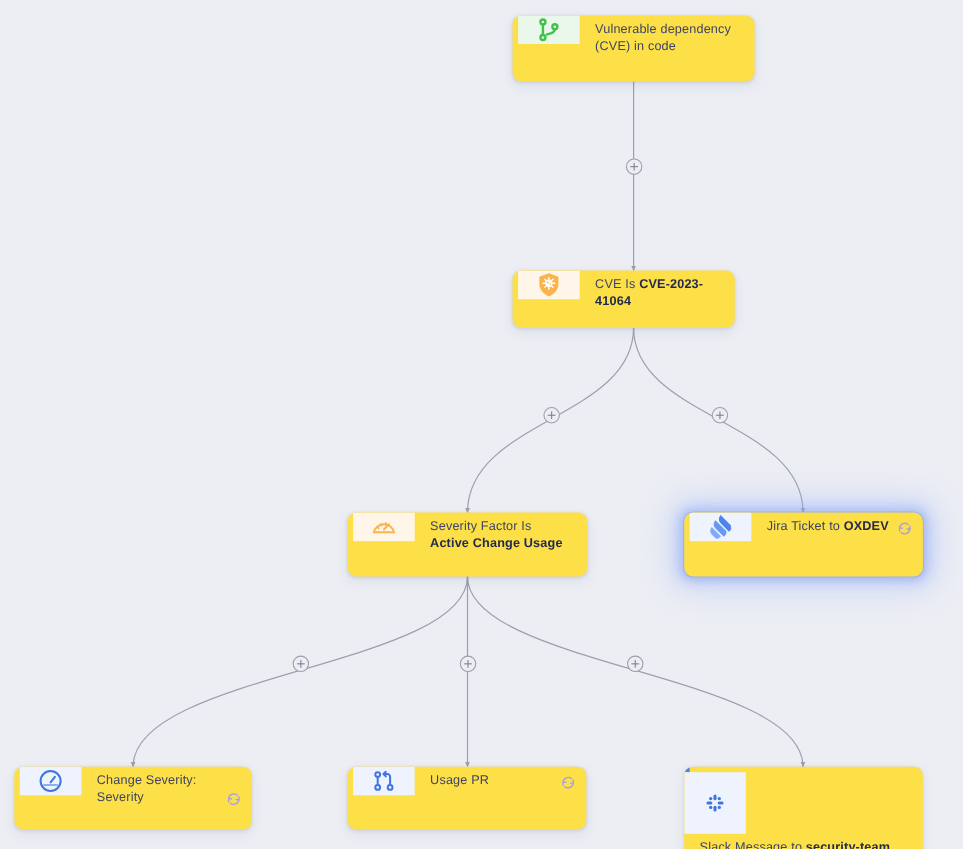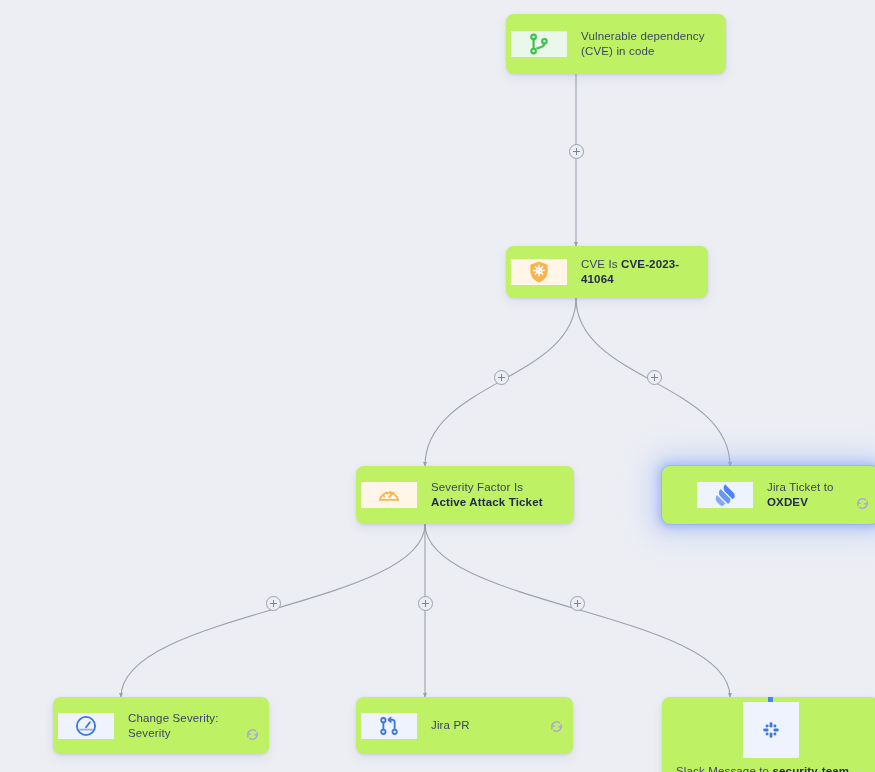--- a/index.html
+++ b/index.html
@@ -21,26 +21,25 @@
     position: absolute;
     left: 0; top: 0;
     width: 875px; height: 772px;
     pointer-events: none;
   }
 
   
   .node {
     position: absolute;
     display: flex;
-    align-items: center;
-    background: #bef264;
+    align-items: flex-start;
+    background: #fde047;
     border-radius: 8px;
     overflow: hidden;
     box-shadow: 0 1px 3px rgba(28,39,76,0.10), 0 4px 12px rgba(28,39,76,0.07);
-    margin-left: 40px;
   }
   .node .accent {
     width: 5px;
     flex: 0 0 5px;
   }
   .node .icon-tile {
     width: 56px;
     flex: 0 0 56px;
     display: flex;
     align-items: center;
@@ -69,21 +68,20 @@
     width: 15px; height: 15px;
   }
 
   
   .node.glow {
     box-shadow:
       0 0 0 1px rgba(117,152,248,0.35),
       0 0 10px 4px rgba(129,159,248,0.45),
       0 0 26px 12px rgba(150,176,250,0.38),
       0 2px 6px rgba(28,39,76,0.10);
-    padding-left: 30px;
   }
 
   
   .plus-btn {
     position: absolute;
     width: 15px; height: 15px;
     margin-left: -7.5px;
     margin-top: -7.5px;
     border: 1px solid #9aa0ad;
     border-radius: 50%;
@@ -162,21 +160,21 @@
           <svg width="26" height="26" viewBox="0 0 24 24">
             <g fill="none" stroke="#fbb44c" stroke-width="1.6" stroke-linecap="round">
               <path d="M3.6 16.5 a8.6 8.6 0 0 1 16.8 0"></path>
               <path d="M3.6 16.5 h16.8"></path>
               <path d="M12 14.2 l4.1 -4.4"></path>
               <path d="M6.8 12.4 l0.9 0.9 M9.4 9.7 l0.6 1.1 M13.6 8.9 l-0.2 1.2"></path>
             </g>
           </svg>
         </div>
         <div class="body">
-          <div class="label">Severity Factor Is <b>Active Attack Ticket</b></div>
+          <div class="label">Severity Factor Is <b>Active Change Usage</b></div>
         </div>
       </div>
       <div class="node glow" style="left: 622px; top: 466px; width: 217px; min-height: 58px;">
         <div class="accent" style="background: rgb(75, 131, 240);"></div>
         <div class="icon-tile" style="background: rgb(238, 243, 254);">
           <svg width="26" height="26" viewBox="0 0 24 24">
             <path d="M21.2 11.2 L12.9 2.9 L12.1 2.1 v0 c-1.9 1.9 -1.9 5 0 6.9 l7.0 7.0 1.2 -1.2 c1.0 -1.0 1.0 -2.6 0 -3.6 z" fill="#4b83f0"></path>
             <path d="M16.9 15.5 L8.6 7.2 L7.8 6.4 c-1.9 1.9 -1.9 5 0 6.9 l7.0 7.0 1.2 -1.2 c1.0 -1.0 1.0 -2.6 0.9 -3.6 z" fill="#5f92f5" opacity="0.95"></path>
             <path d="M12.4 19.9 L5.6 13.1 l-1.0 -1.0 c-1.7 1.8 -1.7 4.6 0 6.3 l3.0 3.0 c0.9 0.9 2.3 0.9 3.2 0 z" fill="#83aaf8"></path>
           </svg>
@@ -220,21 +218,21 @@
               <circle cx="6.8" cy="17.4" r="2.0"></circle>
               <circle cx="6.8" cy="6.6" r="2.0"></circle>
               <circle cx="17.2" cy="17.4" r="2.0"></circle>
               <path d="M6.8 8.6 V15.4"></path>
               <path d="M17.2 15.4 V8.4 a2.2 2.2 0 0 0 -2.2 -2.2 h-3.1"></path>
               <path d="M13.6 4.3 L11.6 6.2 L13.6 8.1"></path>
             </g>
           </svg>
         </div>
         <div class="body">
-          <div class="label">Jira PR</div>
+          <div class="label">Usage PR</div>
           <span class="sync-icon"><svg viewBox="0 0 24 24" width="15" height="15" fill="none" stroke="#a99fe8" stroke-width="2" stroke-linecap="round">
               <path d="M19.5 12.6 a7.6 7.6 0 0 1 -12.4 5.3"></path>
               <path d="M4.5 11.4 a7.6 7.6 0 0 1 12.4 -5.3"></path>
               <path d="M19.5 8.4 v4.2 h-4.2"></path>
               <path d="M4.5 15.6 v-4.2 h4.2"></path>
             </svg></span>
         </div>
       </div>
       <div class="node" style="left: 622px; top: 697px; width: 217px; min-height: 57px; flex-direction: column;">
         <div class="accent" style="background: rgb(75, 131, 240);"></div>

